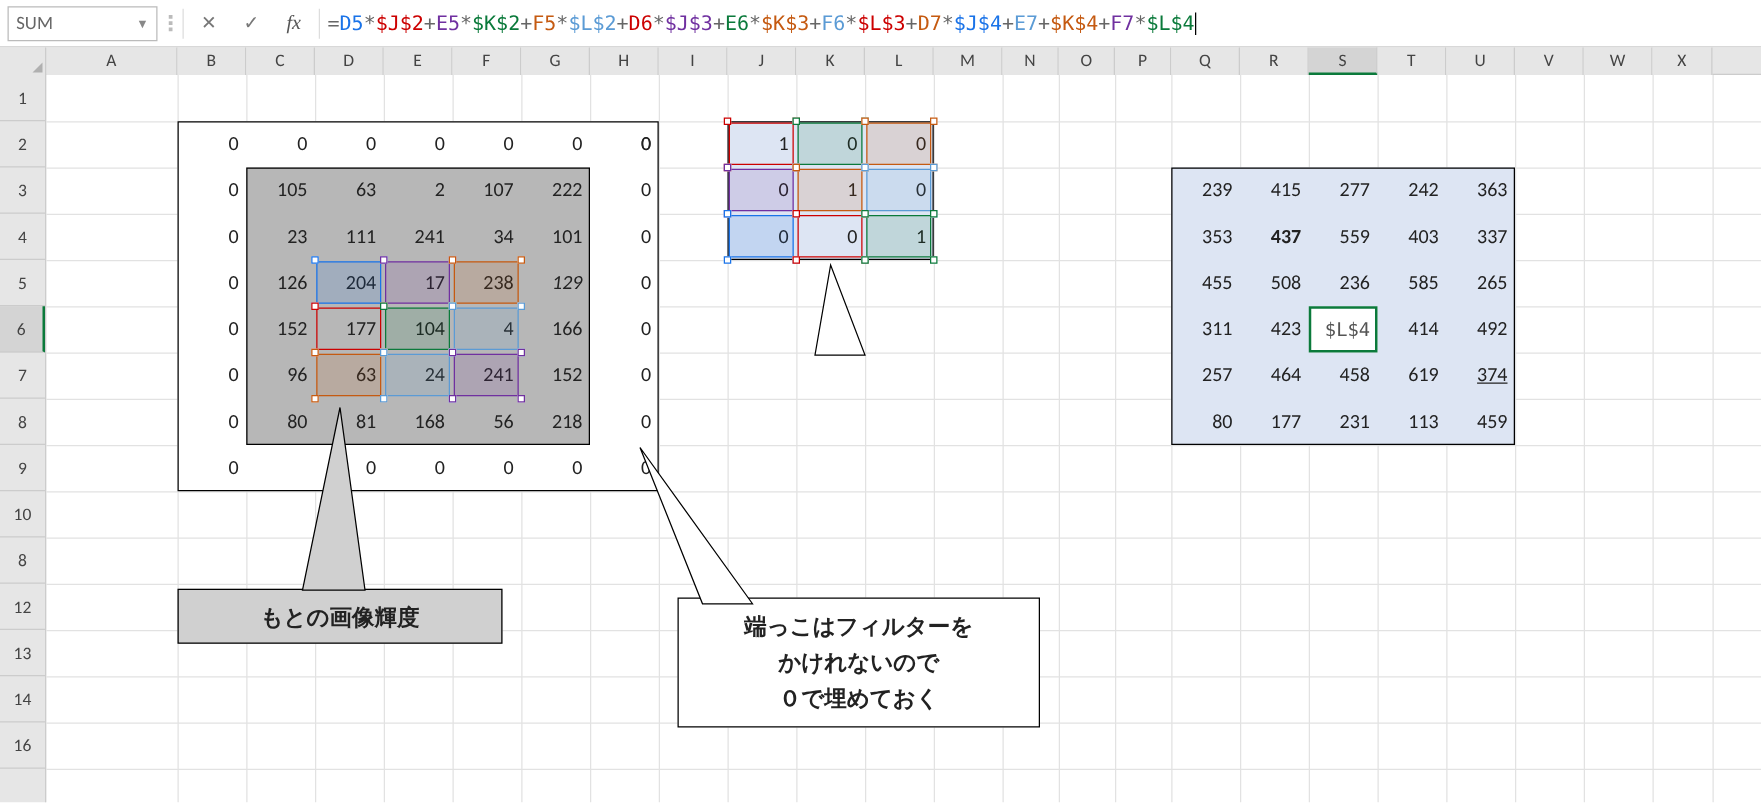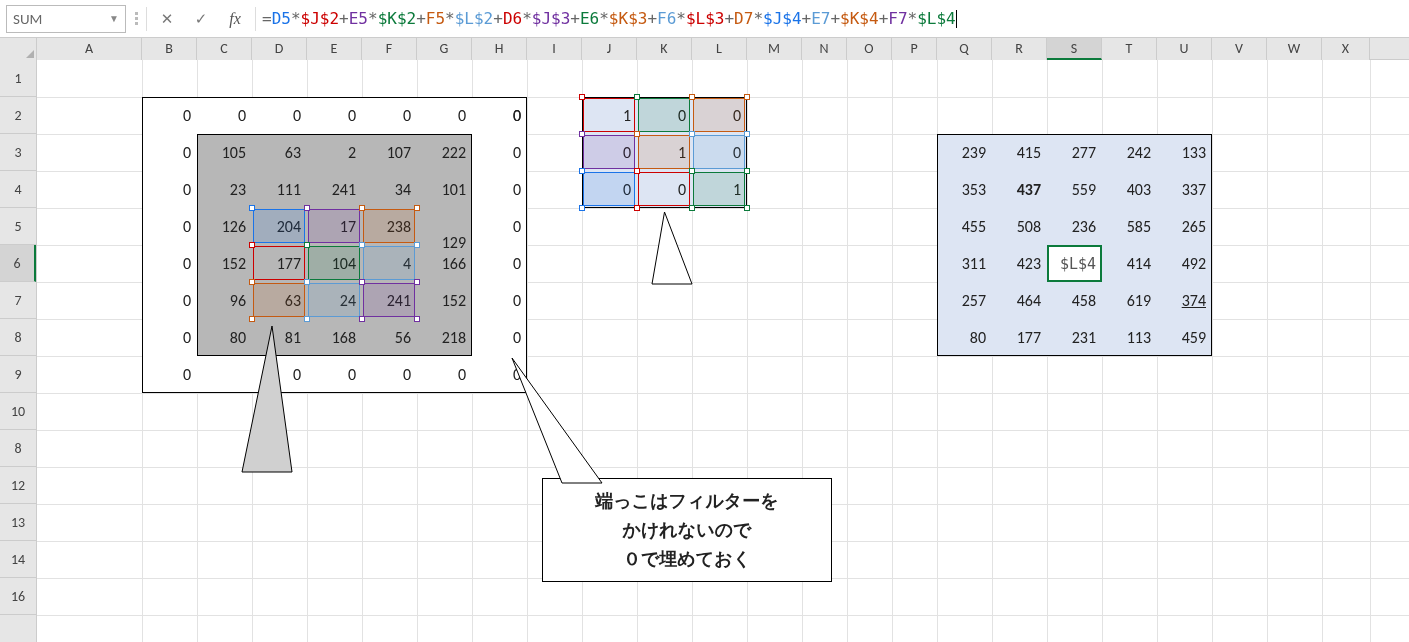--- a/index.html
+++ b/index.html
@@ -425,21 +425,21 @@
       <div class="cellv" style="left: 215px; top: 111px; width: 55px; height: 37px;">111</div>
       <div class="cellv" style="left: 270px; top: 111px; width: 55px; height: 37px;">241</div>
       <div class="cellv" style="left: 325px; top: 111px; width: 55px; height: 37px;">34</div>
       <div class="cellv" style="left: 380px; top: 111px; width: 55px; height: 37px;">101</div>
       <div class="cellv" style="left: 435px; top: 111px; width: 55px; height: 37px;">0</div>
       <div class="cellv" style="left: 105px; top: 148px; width: 55px; height: 37px;">0</div>
       <div class="cellv" style="left: 160px; top: 148px; width: 55px; height: 37px;">126</div>
       <div class="cellv" style="left: 215px; top: 148px; width: 55px; height: 37px;">204</div>
       <div class="cellv" style="left: 270px; top: 148px; width: 55px; height: 37px;">17</div>
       <div class="cellv" style="left: 325px; top: 148px; width: 55px; height: 37px;">238</div>
-      <div class="cellv" style="left: 380px; top: 164px; width: 55px; height: 37px;">129</div>
+      <div class="cellv" style="left: 380px; top: 148px; width: 55px; height: 37px; font-style: italic;">129</div>
       <div class="cellv" style="left: 435px; top: 148px; width: 55px; height: 37px;">0</div>
       <div class="cellv" style="left: 105px; top: 185px; width: 55px; height: 37px;">0</div>
       <div class="cellv" style="left: 160px; top: 185px; width: 55px; height: 37px;">152</div>
       <div class="cellv" style="left: 215px; top: 185px; width: 55px; height: 37px;">177</div>
       <div class="cellv" style="left: 270px; top: 185px; width: 55px; height: 37px;">104</div>
       <div class="cellv" style="left: 325px; top: 185px; width: 55px; height: 37px;">4</div>
       <div class="cellv" style="left: 380px; top: 185px; width: 55px; height: 37px;">166</div>
       <div class="cellv" style="left: 435px; top: 185px; width: 55px; height: 37px;">0</div>
       <div class="cellv" style="left: 105px; top: 222px; width: 55px; height: 37px;">0</div>
       <div class="cellv" style="left: 160px; top: 222px; width: 55px; height: 37px;">96</div>
@@ -467,21 +467,21 @@
       <div class="cellv" style="left: 545px; top: 74px; width: 55px; height: 37px;">0</div>
       <div class="cellv" style="left: 600px; top: 74px; width: 55px; height: 37px;">1</div>
       <div class="cellv" style="left: 655px; top: 74px; width: 55px; height: 37px;">0</div>
       <div class="cellv" style="left: 545px; top: 111px; width: 55px; height: 37px;">0</div>
       <div class="cellv" style="left: 600px; top: 111px; width: 55px; height: 37px;">0</div>
       <div class="cellv" style="left: 655px; top: 111px; width: 55px; height: 37px;">1</div>
       <div class="cellv" style="left: 900px; top: 74px; width: 55px; height: 37px;">239</div>
       <div class="cellv" style="left: 955px; top: 74px; width: 55px; height: 37px;">415</div>
       <div class="cellv" style="left: 1010px; top: 74px; width: 55px; height: 37px;">277</div>
       <div class="cellv" style="left: 1065px; top: 74px; width: 55px; height: 37px;">242</div>
-      <div class="cellv" style="left: 1120px; top: 74px; width: 55px; height: 37px;">133</div>
+      <div class="cellv" style="left: 1120px; top: 74px; width: 55px; height: 37px;">363</div>
       <div class="cellv" style="left: 900px; top: 111px; width: 55px; height: 37px;">353</div>
       <div class="cellv" style="left: 955px; top: 111px; width: 55px; height: 37px; font-weight: bold;">437</div>
       <div class="cellv" style="left: 1010px; top: 111px; width: 55px; height: 37px;">559</div>
       <div class="cellv" style="left: 1065px; top: 111px; width: 55px; height: 37px;">403</div>
       <div class="cellv" style="left: 1120px; top: 111px; width: 55px; height: 37px;">337</div>
       <div class="cellv" style="left: 900px; top: 148px; width: 55px; height: 37px;">455</div>
       <div class="cellv" style="left: 955px; top: 148px; width: 55px; height: 37px;">508</div>
       <div class="cellv" style="left: 1010px; top: 148px; width: 55px; height: 37px;">236</div>
       <div class="cellv" style="left: 1065px; top: 148px; width: 55px; height: 37px;">585</div>
       <div class="cellv" style="left: 1120px; top: 148px; width: 55px; height: 37px;">265</div>
@@ -586,20 +586,21 @@
       <div class="handle" style="border-color: rgb(204, 0, 0); left: 652px; top: 145px;"></div>
       <div class="hlcell" style="left: 656px; top: 112px; width: 52px; height: 34px; border-color: rgb(11, 122, 59); background: rgba(11, 122, 59, 0.133);"></div>
       <div class="handle" style="border-color: rgb(11, 122, 59); left: 652px; top: 108px;"></div>
       <div class="handle" style="border-color: rgb(11, 122, 59); left: 707px; top: 108px;"></div>
       <div class="handle" style="border-color: rgb(11, 122, 59); left: 652px; top: 145px;"></div>
       <div class="handle" style="border-color: rgb(11, 122, 59); left: 707px; top: 145px;"></div>
       <div class="editcell" style="left: 1010px; top: 185px; width: 55px; height: 37px;">$L$4</div>
       <svg class="callout-tail" style="left: 0px; top: 0px; width: 1px; height: 1px;">
         <polygon points="615,224 655,224 627.5,152"></polygon>
       </svg>
+      <div class="callout gray" style="left: 105px; top: 411px; width: 260px; height: 44px;">もとの画像輝度</div>
       <svg class="callout-tail gray" style="left: 0px; top: 0px; width: 1px; height: 1px;">
         <polygon points="205,412 255,412 235,266"></polygon>
       </svg>
       <div class="callout" style="left: 505px; top: 418px; width: 290px;">端っこはフィルターを
 かけれないので
 ０で埋めておく</div>
       <svg class="callout-tail" style="left: 0px; top: 0px; width: 1px; height: 1px;">
         <polygon points="525,423 565,423 475,298"></polygon>
       </svg>
     </div>

